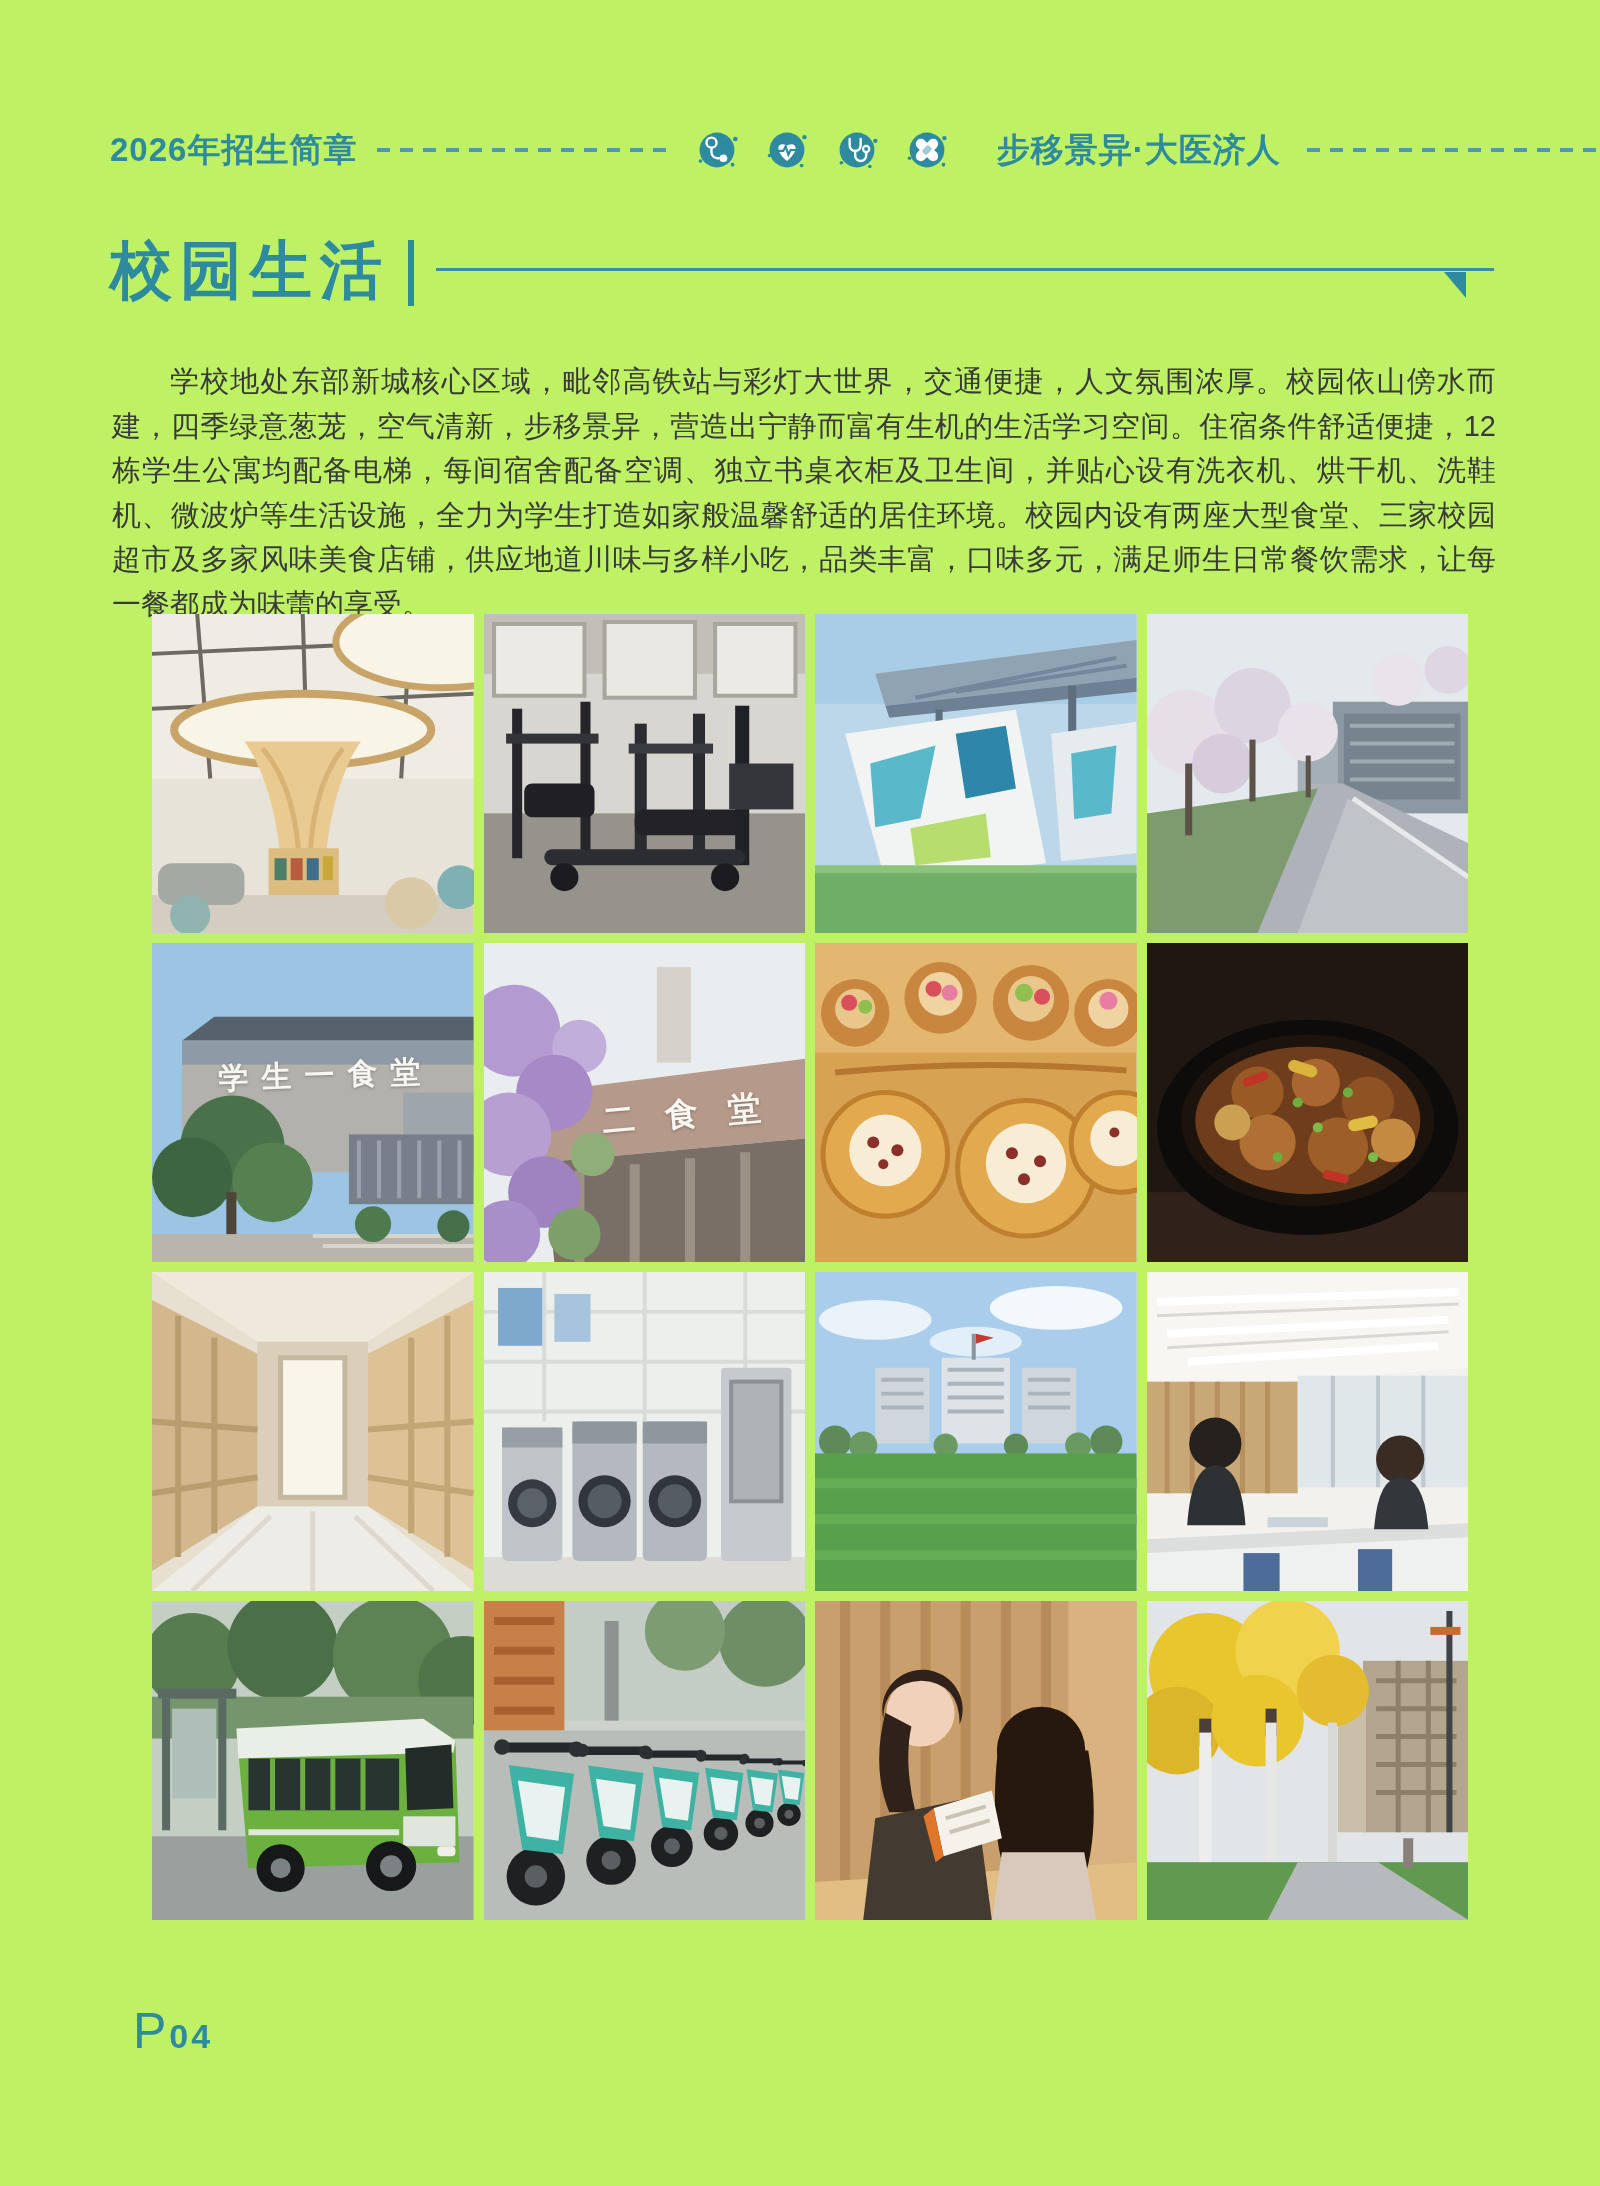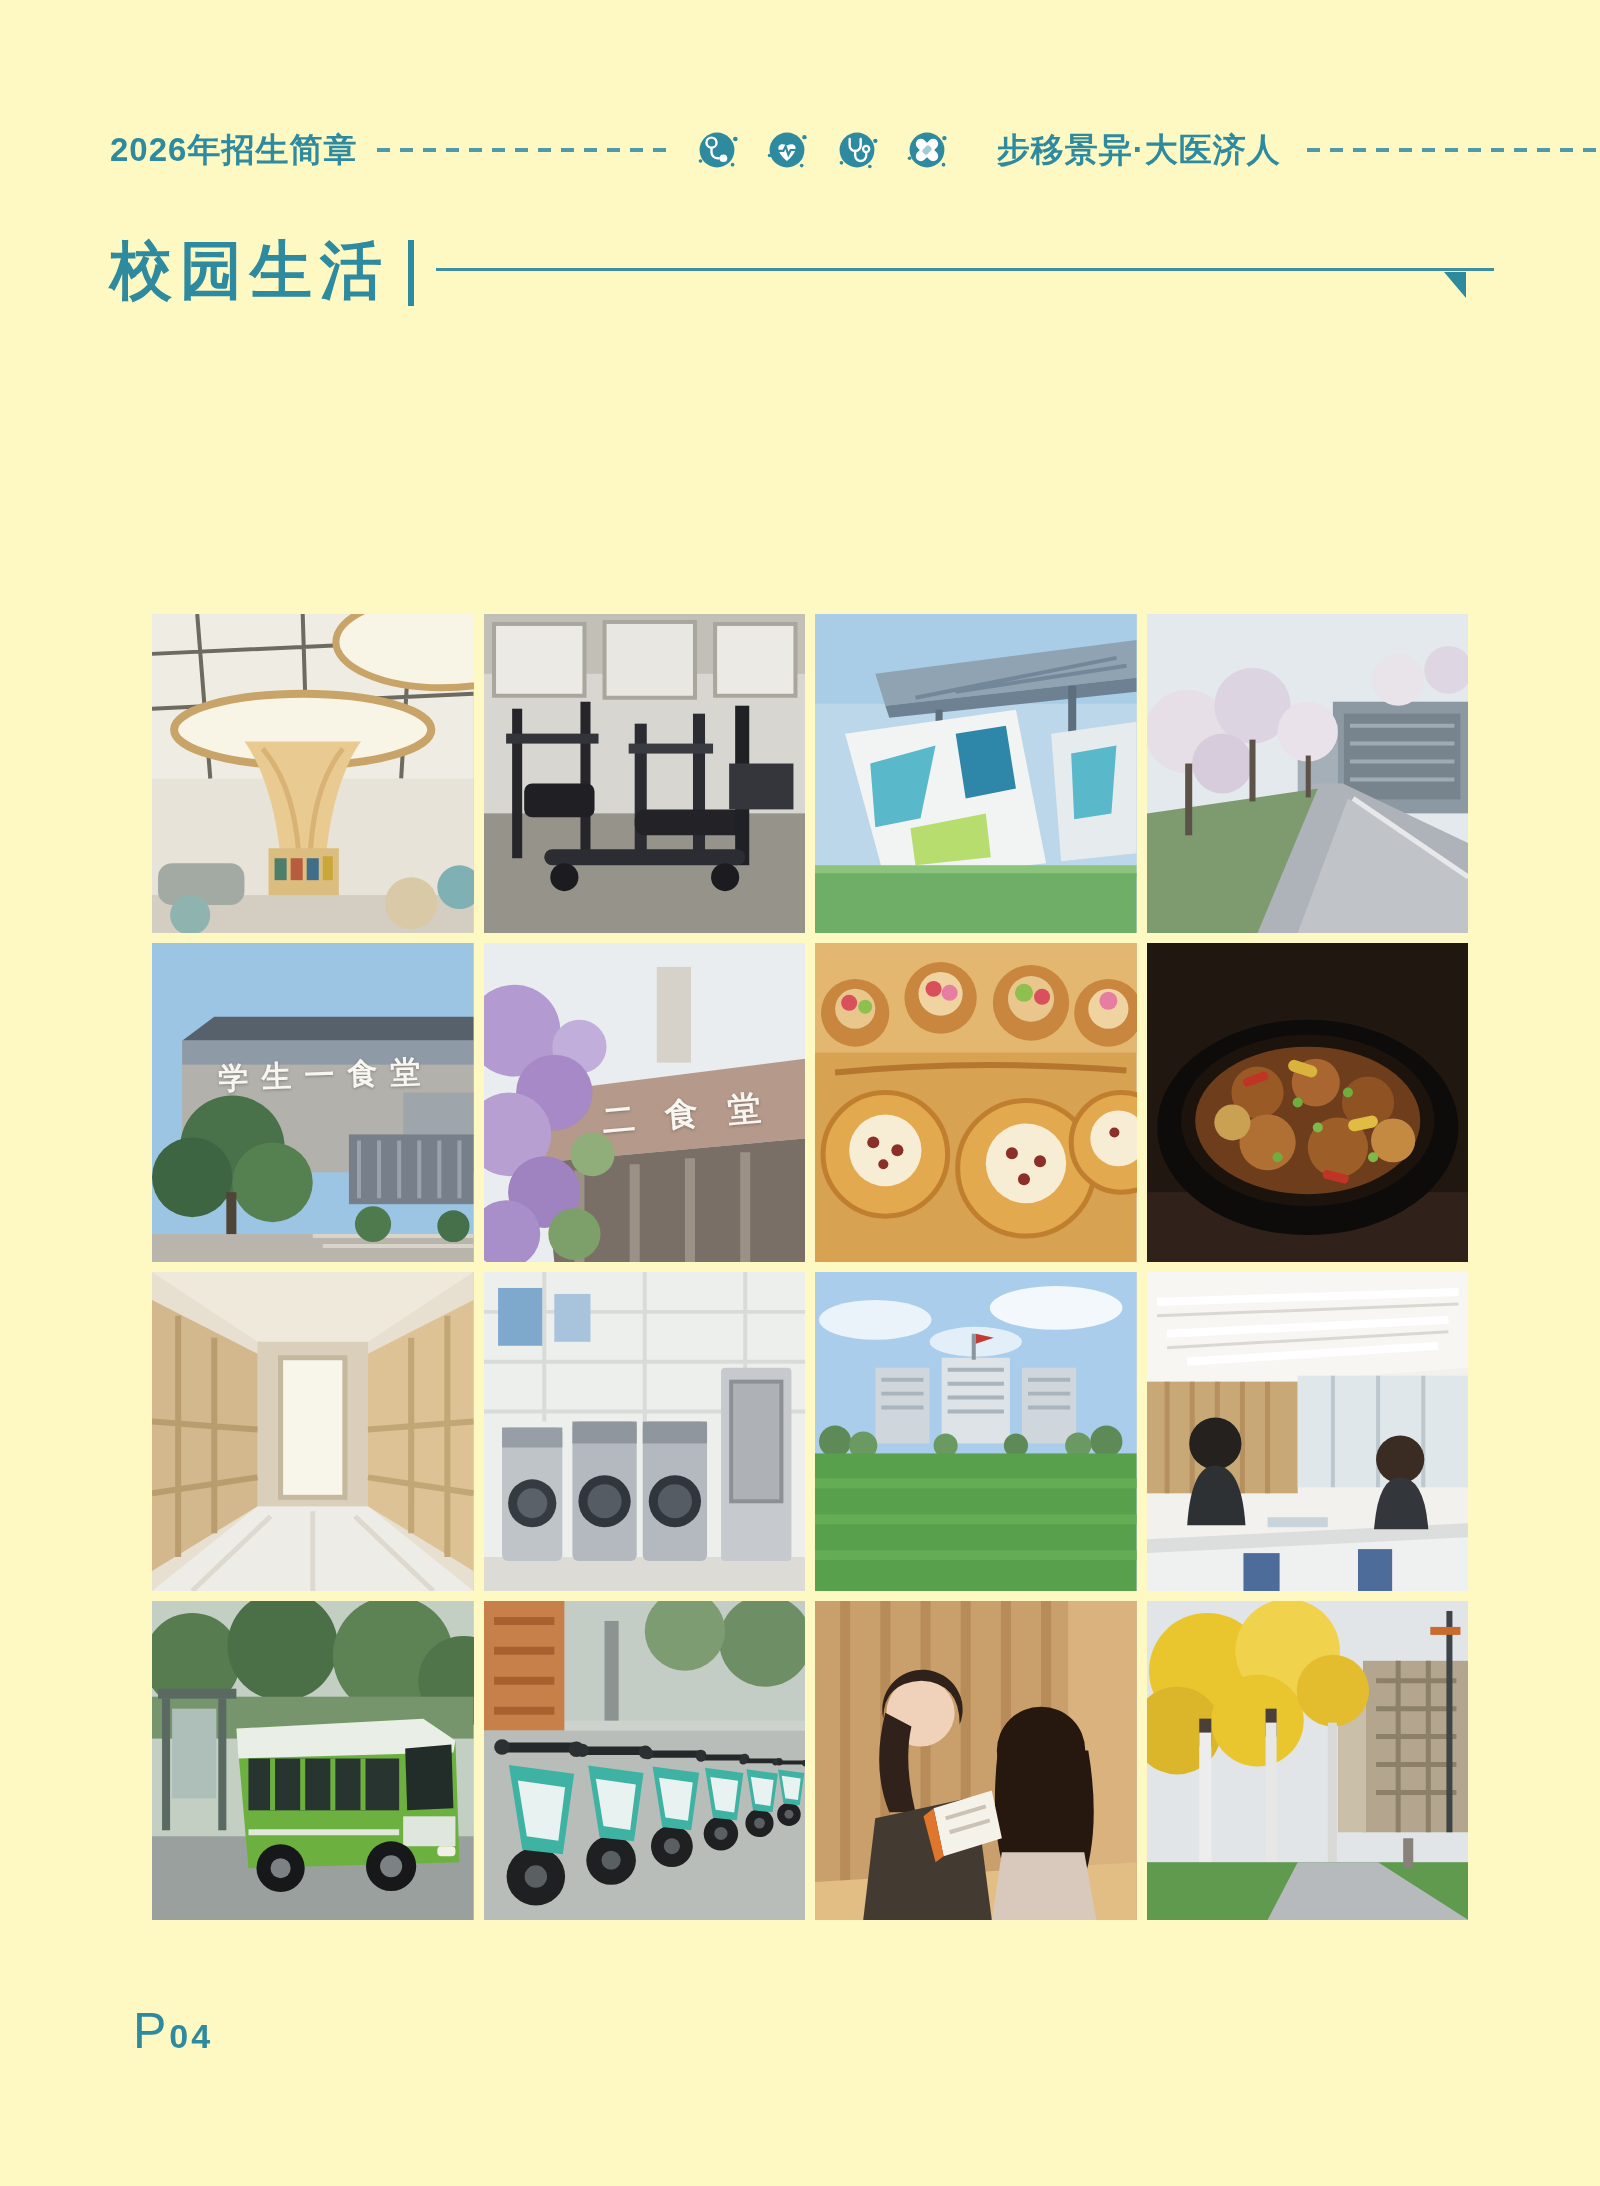--- a/index.html
+++ b/index.html
@@ -1,16 +1,16 @@
 <!DOCTYPE html>
 <html><head>
 <meta charset="utf-8">
 <style>
   html,body{margin:0;padding:0;background:#ffffff;}
-  .page{position:relative;width:1600px;height:2186px;background:#fef9c3;overflow:hidden;
+  .page{position:relative;width:1600px;height:2186px;background:#bef264;overflow:hidden;
         font-family:"Liberation Sans","DejaVu Sans",sans-serif;}
 
   
   .header{position:absolute;left:110px;right:0;top:124px;height:52px;display:flex;align-items:center;}
   .hdr-title{color:#2e8a9e;font-size:33px;font-weight:600;letter-spacing:1px;white-space:nowrap;}
   .dash{height:4px;background:repeating-linear-gradient(90deg,#4e9aaa 0 13px,transparent 13px 23px);}
   .dash-left{flex:1;margin:0 24px 0 20px;max-width:430px;}
   .dash-right{width:130px;margin-left:26px;flex:1;}
   .hdr-icons{display:flex;gap:26px;margin-right:48px;}
   .hdr-icons svg{display:block;width:44px;height:44px;}
@@ -99,20 +99,21 @@
 
   <div class="section-head">
     <span class="cn-title">校园生活</span>
     <span class="title-bar"></span>
     <span class="rule-wrap">
       <span class="rule-line" style="display:block;"></span>
       <span class="rule-flag"></span>
     </span>
   </div>
 
+  <p class="intro">学校地处东部新城核心区域，毗邻高铁站与彩灯大世界，交通便捷，人文氛围浓厚。校园依山傍水而建，四季绿意葱茏，空气清新，步移景异，营造出宁静而富有生机的生活学习空间。住宿条件舒适便捷，12栋学生公寓均配备电梯，每间宿舍配备空调、独立书桌衣柜及卫生间，并贴心设有洗衣机、烘干机、洗鞋机、微波炉等生活设施，全力为学生打造如家般温馨舒适的居住环境。校园内设有两座大型食堂、三家校园超市及多家风味美食店铺，供应地道川味与多样小吃，品类丰富，口味多元，满足师生日常餐饮需求，让每一餐都成为味蕾的享受。</p>
 
   <div class="gallery">
 
     <figure class="photo">
       <svg viewBox="0 0 320 320" preserveAspectRatio="none">
         <rect width="320" height="320" fill="#e7e3d9"></rect>
         <rect width="320" height="165" fill="#efece3"></rect>
         <path d="M0 40 L320 25 M0 95 L320 80 M45 0 L58 165 M150 0 L155 165 M258 0 L248 165" stroke="#6d6a60" stroke-width="4" fill="none"></path>
         <ellipse cx="288" cy="28" rx="105" ry="46" fill="#f8f4e6" stroke="#c8a468" stroke-width="7"></ellipse>
         <ellipse cx="150" cy="116" rx="128" ry="36" fill="#f8f4e6" stroke="#c8a468" stroke-width="8"></ellipse>

